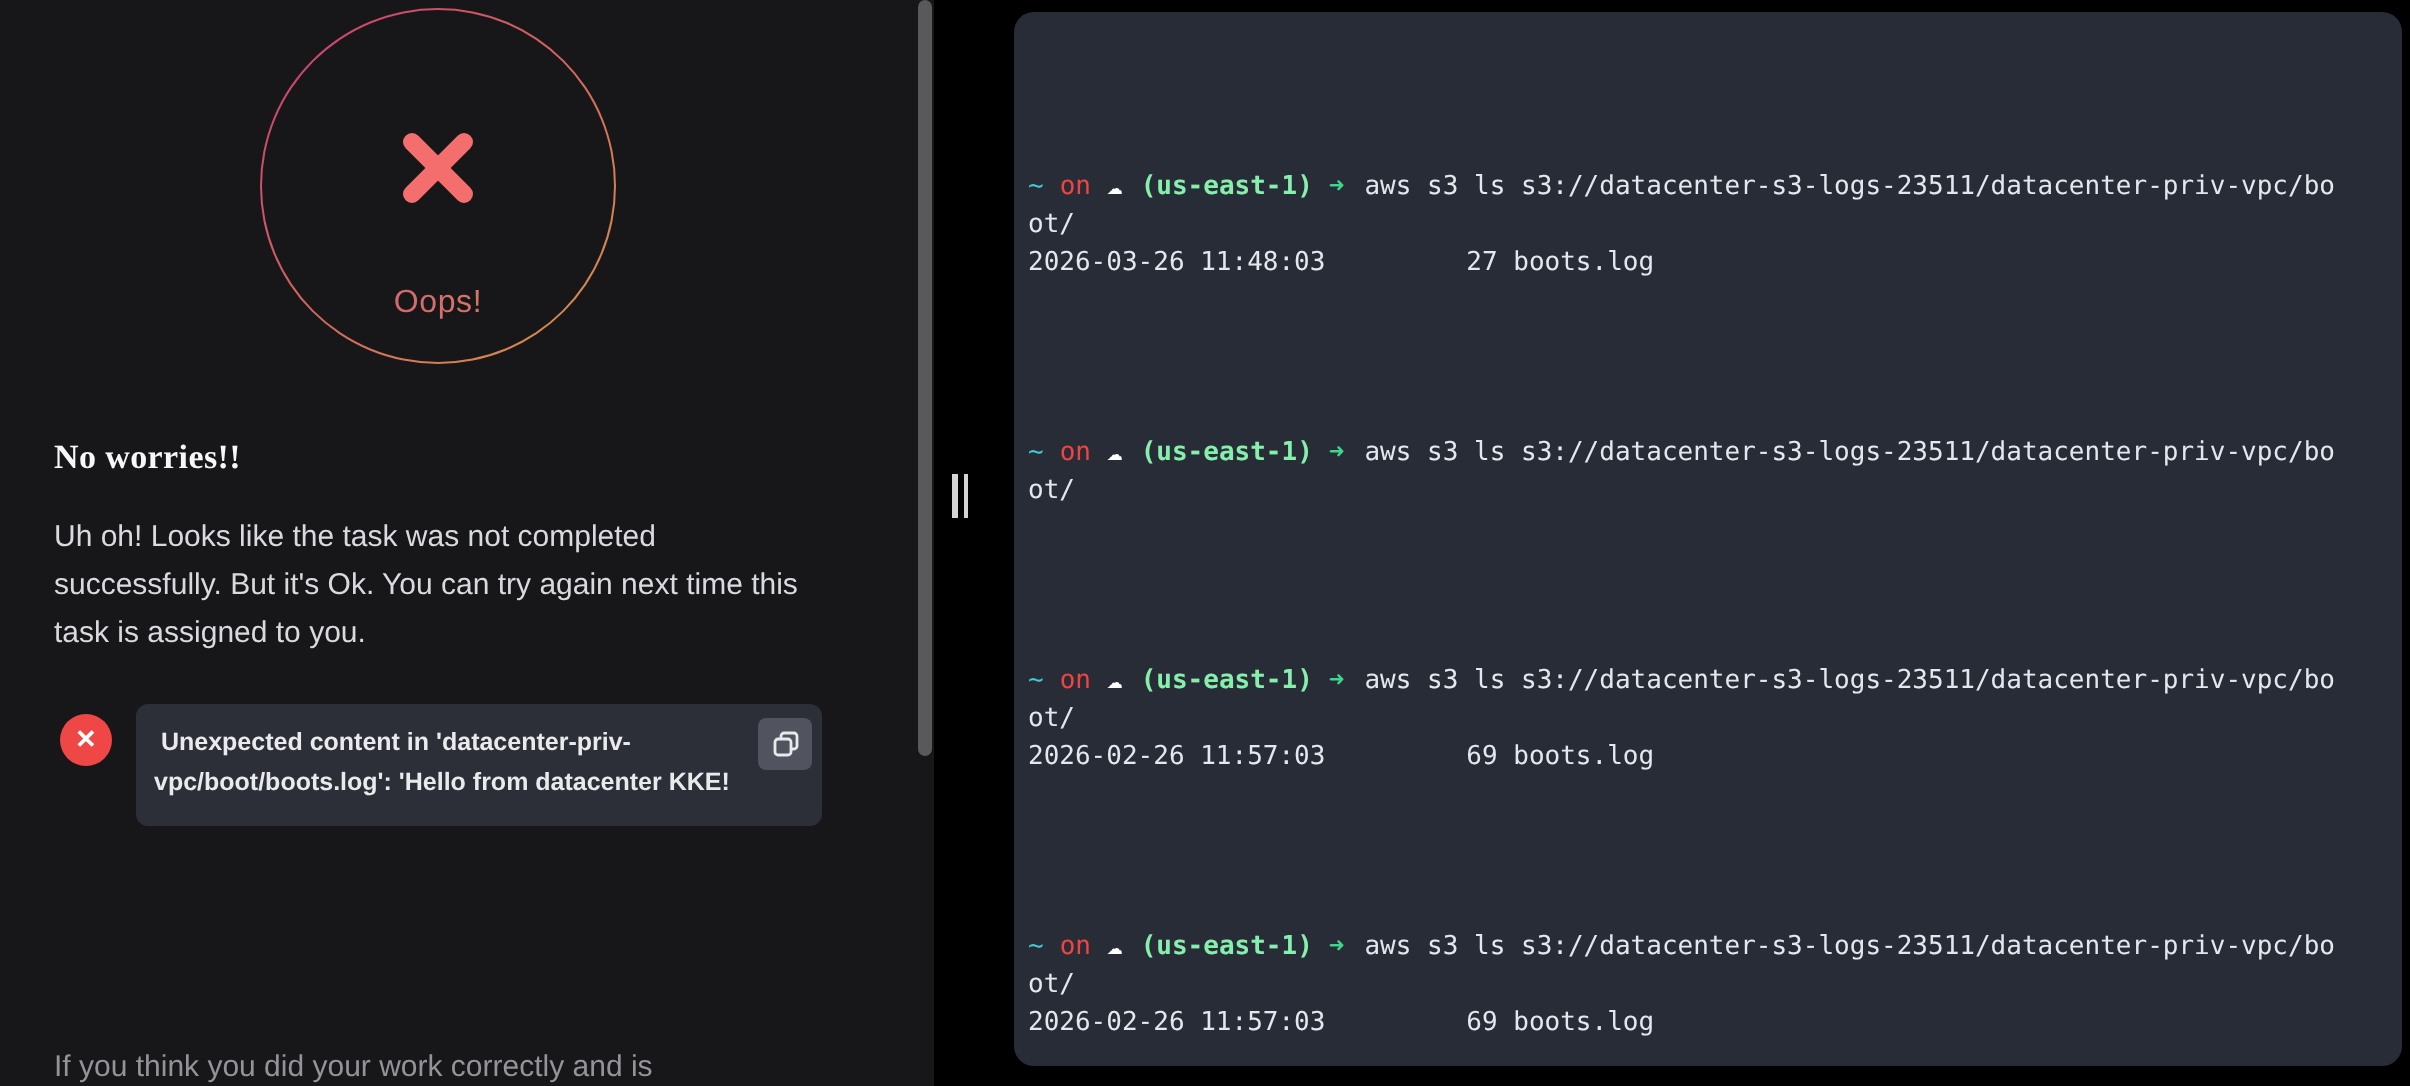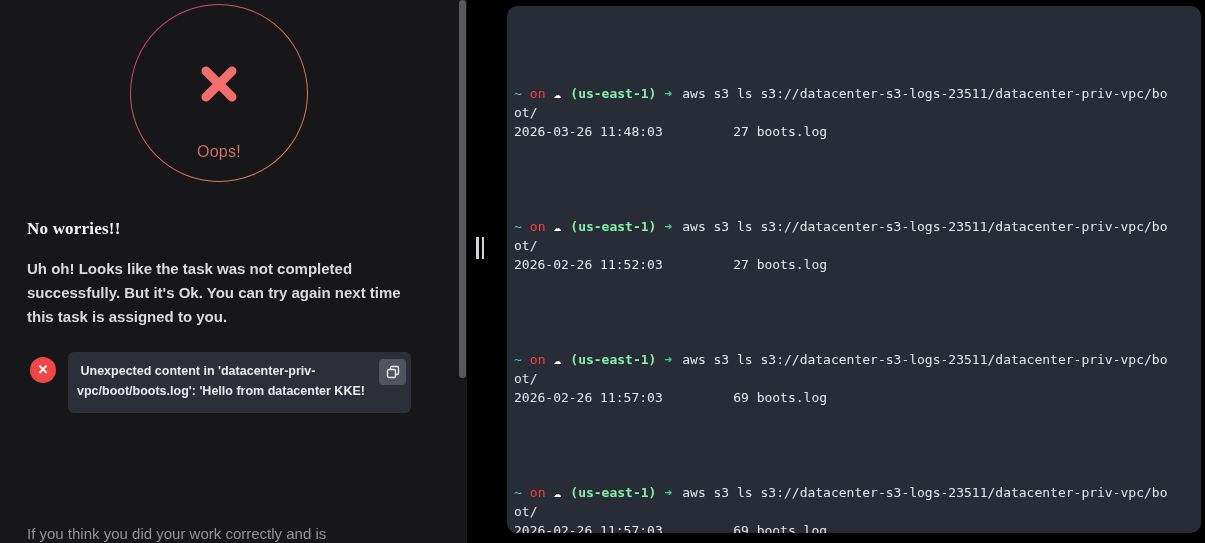--- a/index.html
+++ b/index.html
@@ -24,21 +24,21 @@
     background:linear-gradient(90deg,#cf4f82,#d98e52);
     -webkit-background-clip:text; background-clip:text; color:transparent;margin-top:26px;
   }
   .heading{
     position:absolute; left:27px; top:219px;
     font-size:17px; font-weight:700; color:#f7f7f8; letter-spacing:.2px;font-family:Liberation Serif, serif;
   }
   .para{
     position:absolute; left:27px; font-size:15px; line-height:24px;
   }
-  .para1{ top:257px; width:375px; color:#d9dadd;font-weight:bold; }
+  .para1{ top:257px; width:375px; color:#d9dadd; }
   .note1{ top:450px; width:376px; color:#939398; }
   .note2{ top:522px; width:410px; color:#939398; }
 
   .error-icon{
     position:absolute; left:30px; top:357px; width:26px; height:26px;
     border-radius:50%; background:#ef4646; color:#fff;
     font-size:13px; font-weight:700; line-height:25px; text-align:center;
   }
   .error-box{
     position:absolute; left:68px; top:352px; width:343px;
@@ -112,21 +112,21 @@
 
 <div class="divider-handle">
     <i></i>
     <i></i>
   </div>
 
 <div class="terminal-panel">
 
   <div class="t-block"><div><span class="t-tilde">~</span><span class="t-on">on</span><span class="t-cloud">☁</span><span class="t-region">(us-east-1)</span><span class="t-arrow">➜</span><span>aws s3 ls s3://datacenter-s3-logs-23511/datacenter-priv-vpc/bo</span></div><div>ot/</div><div>2026-03-26 11:48:03         27 boots.log</div></div>
 
-  <div class="t-block"><div><span class="t-tilde">~</span><span class="t-on">on</span><span class="t-cloud">☁</span><span class="t-region">(us-east-1)</span><span class="t-arrow">➜</span><span>aws s3 ls s3://datacenter-s3-logs-23511/datacenter-priv-vpc/bo</span></div><div>ot/</div><div>2026-02-26 11:52:03         27 boots.log</div></div>
+  <div class="t-block"><div><span class="t-tilde">~</span><span class="t-on">on</span><span class="t-cloud">☁</span><span class="t-region">(us-east-1)</span><span class="t-arrow">➜</span><span>aws s3 ls s3://datacenter-s3-logs-23511/datacenter-priv-vpc/bo</span></div><div>ot/</div></div>
 
   <div class="t-block"><div><span class="t-tilde">~</span><span class="t-on">on</span><span class="t-cloud">☁</span><span class="t-region">(us-east-1)</span><span class="t-arrow">➜</span><span>aws s3 ls s3://datacenter-s3-logs-23511/datacenter-priv-vpc/bo</span></div><div>ot/</div><div>2026-02-26 11:57:03         69 boots.log</div></div>
 
   <div class="t-block"><div><span class="t-tilde">~</span><span class="t-on">on</span><span class="t-cloud">☁</span><span class="t-region">(us-east-1)</span><span class="t-arrow">➜</span><span>aws s3 ls s3://datacenter-s3-logs-23511/datacenter-priv-vpc/bo</span></div><div>ot/</div><div>2026-02-26 11:57:03         69 boots.log</div></div>
 
   
 
 </div>
 
 </body></html>

